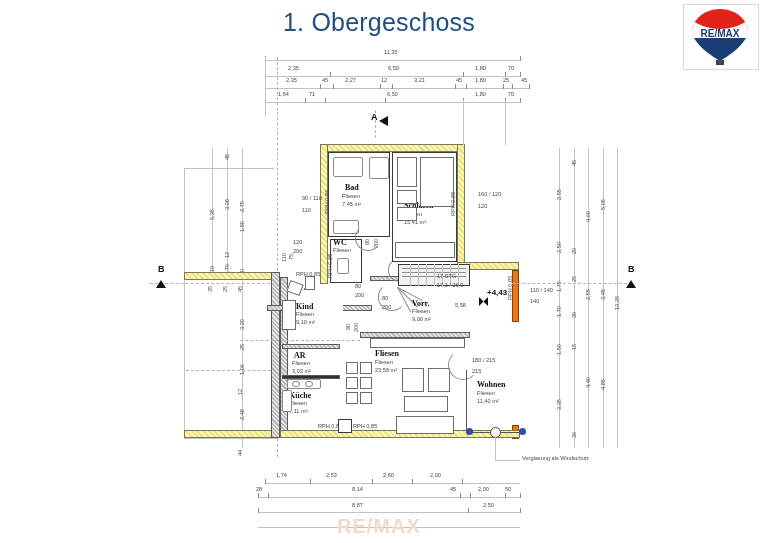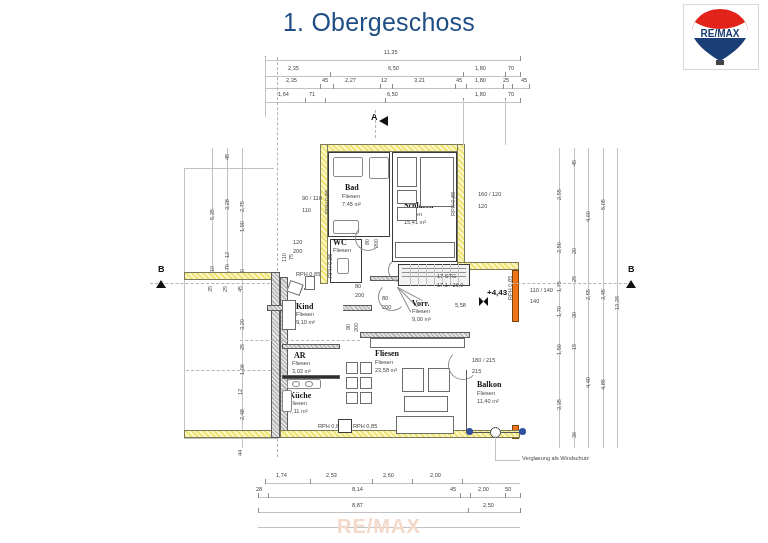--- a/index.html
+++ b/index.html
@@ -326,21 +326,21 @@
   <div class="furn" style="left:360px;top:377px;width:12px;height:12px;"></div>
   <div class="furn" style="left:346px;top:392px;width:12px;height:12px;"></div>
   <div class="furn" style="left:360px;top:392px;width:12px;height:12px;"></div>
 
   <div class="furn" style="left:402px;top:368px;width:22px;height:24px;"></div>
   <div class="furn" style="left:428px;top:368px;width:22px;height:24px;"></div>
   <div class="furn" style="left:404px;top:396px;width:44px;height:16px;"></div>
   <div class="furn" style="left:396px;top:416px;width:58px;height:18px;"></div>
   <div class="furn" style="left:370px;top:338px;width:95px;height:10px;"></div>
 
-  <div class="t b lbl-room" style="left:477px;top:381px;">Balkon</div>
+  <div class="t b lbl-room" style="left:477px;top:381px;">Wohnen</div>
   <div class="t d" style="left:477px;top:391px;">Fliesen</div>
   <div class="t d" style="left:477px;top:399px;">11,40 m²</div>
   <div class="t d" style="left:472px;top:358px;">180 / 215</div>
   <div class="t d" style="left:472px;top:369px;">215</div>
   <div class="door" style="left:448px;top:350px;width:30px;height:30px;"></div>
   <div class="ln h dk" style="left:466px;top:432px;width:60px;"></div>
   <div class="dot" style="left:466px;top:428px;width:7px;height:7px;"></div>
   <div class="dot" style="left:519px;top:428px;width:7px;height:7px;"></div>
   <div class="circ" style="left:490px;top:427px;width:9px;height:9px;"></div>
   <div class="ln v lt" style="left:495px;top:436px;height:24px;"></div>

